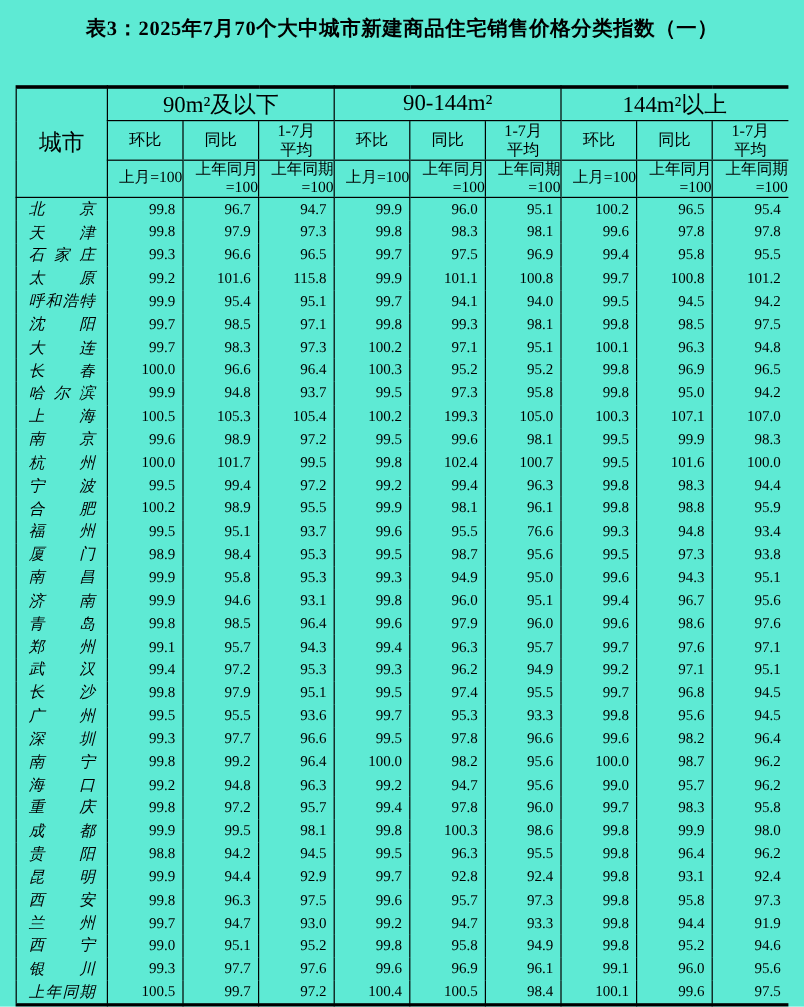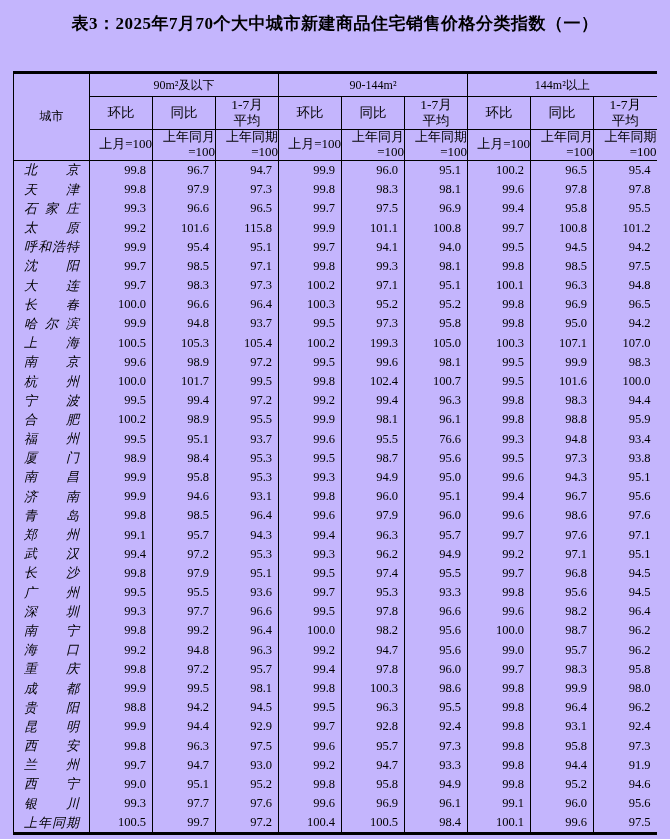--- a/index.html
+++ b/index.html
@@ -6,21 +6,21 @@
     margin: 0;
     padding: 0;
     background: #ffffff;
     width: 670px;
     font-family: "Liberation Serif", serif;
     color: #000;
   }
   .page {
     width: 670px;
     height: 839px;
-    background: #c4b5fd;
+    background: #5eead4;
     overflow: hidden;
   }
   .title {
     margin-top: 12px;
     text-align: center;
     font-size: 17px;
     font-weight: bold;
     letter-spacing: 0.5px;
     font-family: "Liberation Serif", serif;
   }
@@ -37,21 +37,21 @@
   col.val-col  { width: 63px; }
   th, td {
     border-left: 1px solid #000;
     padding: 0;
     font-weight: normal;
     vertical-align: middle;
   }
   th { border-bottom: 1px solid #000; }
   thead .group-row th {
     height: 22px;
-    font-size: 12px;
+    font-size: 19px;
     text-align: center;
   }
   thead .metric-row th {
     height: 32px;
     font-size: 13.5px;
     text-align: center;
     white-space: pre-line;
     line-height: 1.15;
   }
   thead .base-row th {

